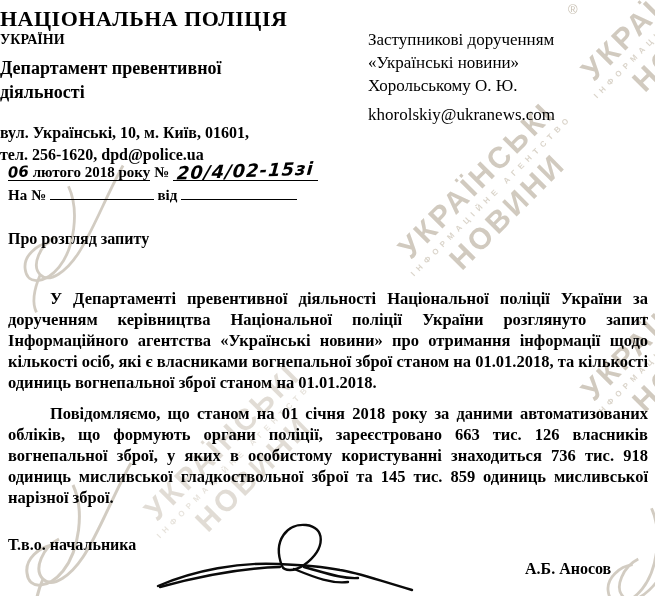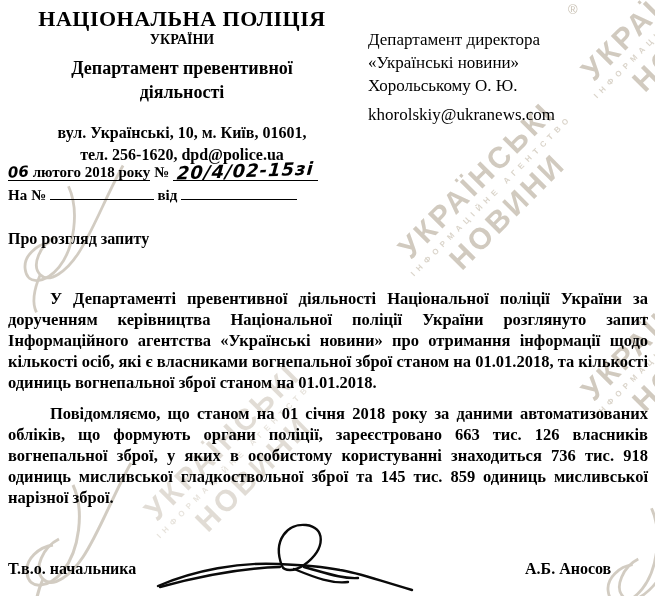--- a/index.html
+++ b/index.html
@@ -14,21 +14,21 @@
     width:240px; text-align:center; transform:rotate(-45deg);
     font-family:"Liberation Sans", sans-serif; font-weight:bold;
     color:#c9c1b4; opacity:0.85;
   }
   .wm-big { font-size:30px; letter-spacing:3px; line-height:32px; }
   .wm-sub { font-size:8px; letter-spacing:5px; line-height:12px; color:#d4cdc1; }
   .wm-reg { font-size:13px; color:#c9c1b4; font-family:"Liberation Sans",sans-serif; }
   .wm-swirl svg { display:block; }
   
   .content { position:absolute; inset:0; z-index:1; }
-  .org-block { position:absolute; left:12px; top:6px; width:340px; text-align:center; font-weight:bold; }
+  .org-block { position:absolute; left:0; top:6px; width:340px; text-align:left; font-weight:bold; }
   .org-line1 { font-size:22px; letter-spacing:0.5px; }
   .org-line2 { font-size:14px; }
   .dept { font-size:18px; margin-top:8px; line-height:24px; }
   .addr { font-size:16px; margin-top:18px; line-height:22px; }
   .recipient { position:absolute; left:368px; top:28px; font-size:17px; line-height:23px; }
   .recipient .rcp-name { font-weight:normal; }
   .recipient .rcp-email { margin-top:6px; }
   .ref-block { position:absolute; left:8px; top:160px; width:360px; font-size:15px; font-weight:bold; }
   .ref-row1 { white-space:nowrap; }
   .u { border-bottom:1px solid #000; }
@@ -42,21 +42,21 @@
   .blank1 { display:inline-block; width:104px; border-bottom:1px solid #000; height:14px; }
   .blank2 { display:inline-block; width:116px; border-bottom:1px solid #000; height:14px; }
   .subject { position:absolute; left:8px; top:230px; font-size:16px; font-weight:bold; }
   .body-text {
     position:absolute; left:8px; top:288px; width:640px;
     font-size:16.5px; font-weight:bold; line-height:21px;
     text-align:justify;
   }
   .body-text p { margin:0; text-indent:42px; }
   .body-text p + p { margin-top:10px; }
-  .sig-title { position:absolute; left:8px; top:560px; font-size:16px; font-weight:bold; }
+  .sig-title { position:absolute; left:8px; top:536px; font-size:16px; font-weight:bold; }
   .sig-name  { position:absolute; left:525px; top:560px; font-size:16px; font-weight:bold;text-align:center; }
   .sig-scribble { position:absolute; left:150px; top:520px; }
 </style>
 </head>
 <body>
 
 <div class="page">
 
   <div class="wm wm-swirl" style="left:12px; top:158px;">
     <svg width="160" height="160" viewBox="0 0 170 170">
@@ -122,21 +122,21 @@
         <div>Департамент превентивної</div>
         <div>діяльності</div>
       </div>
       <div class="addr">
         <div>вул. Українські, 10, м. Київ, 01601,</div>
         <div>тел. 256-1620, dpd@police.ua</div>
       </div>
     </div>
 
     <div class="recipient">
-      <div>Департамент директора</div>
+      <div>Заступникові дорученням</div>
       <div>«Українські новини»</div>
       <div class="rcp-name">Хорольському О. Ю.</div>
       <div class="rcp-email">khorolskiy@ukranews.com</div>
     </div>
 
     <div class="ref-block">
       <div class="ref-row1">
         <span class="u"><span class="hand hand-date">06</span><span> лютого 2018 року</span></span>
         <span>№</span>
         <span class="u"><span class="hand hand-num">20/4/02-15зі</span></span>

